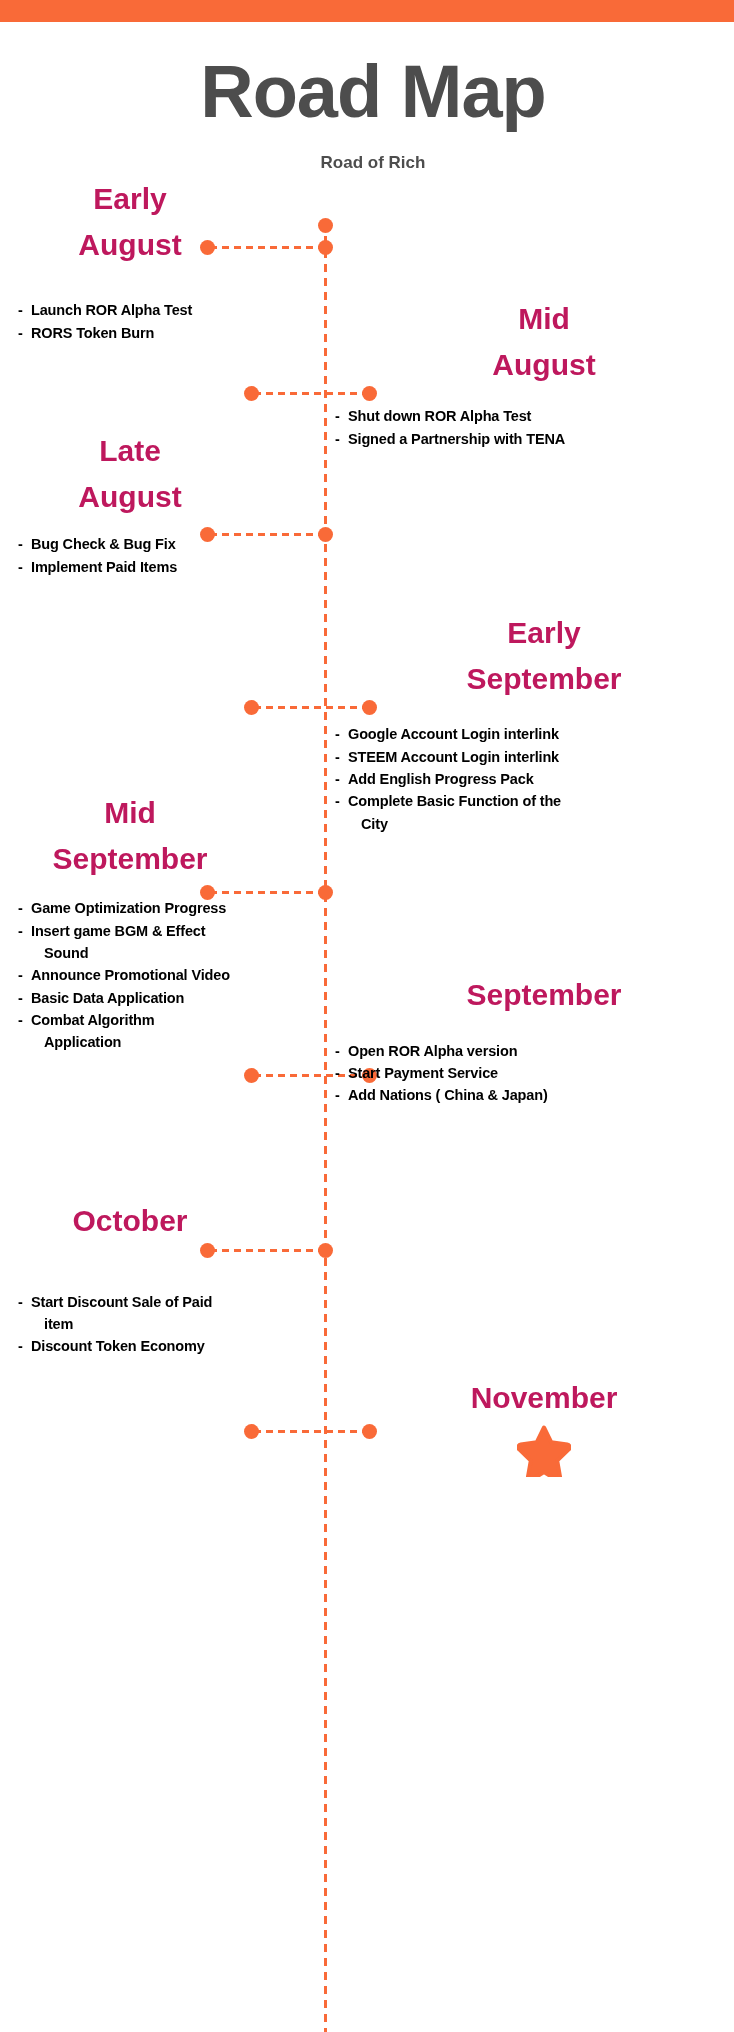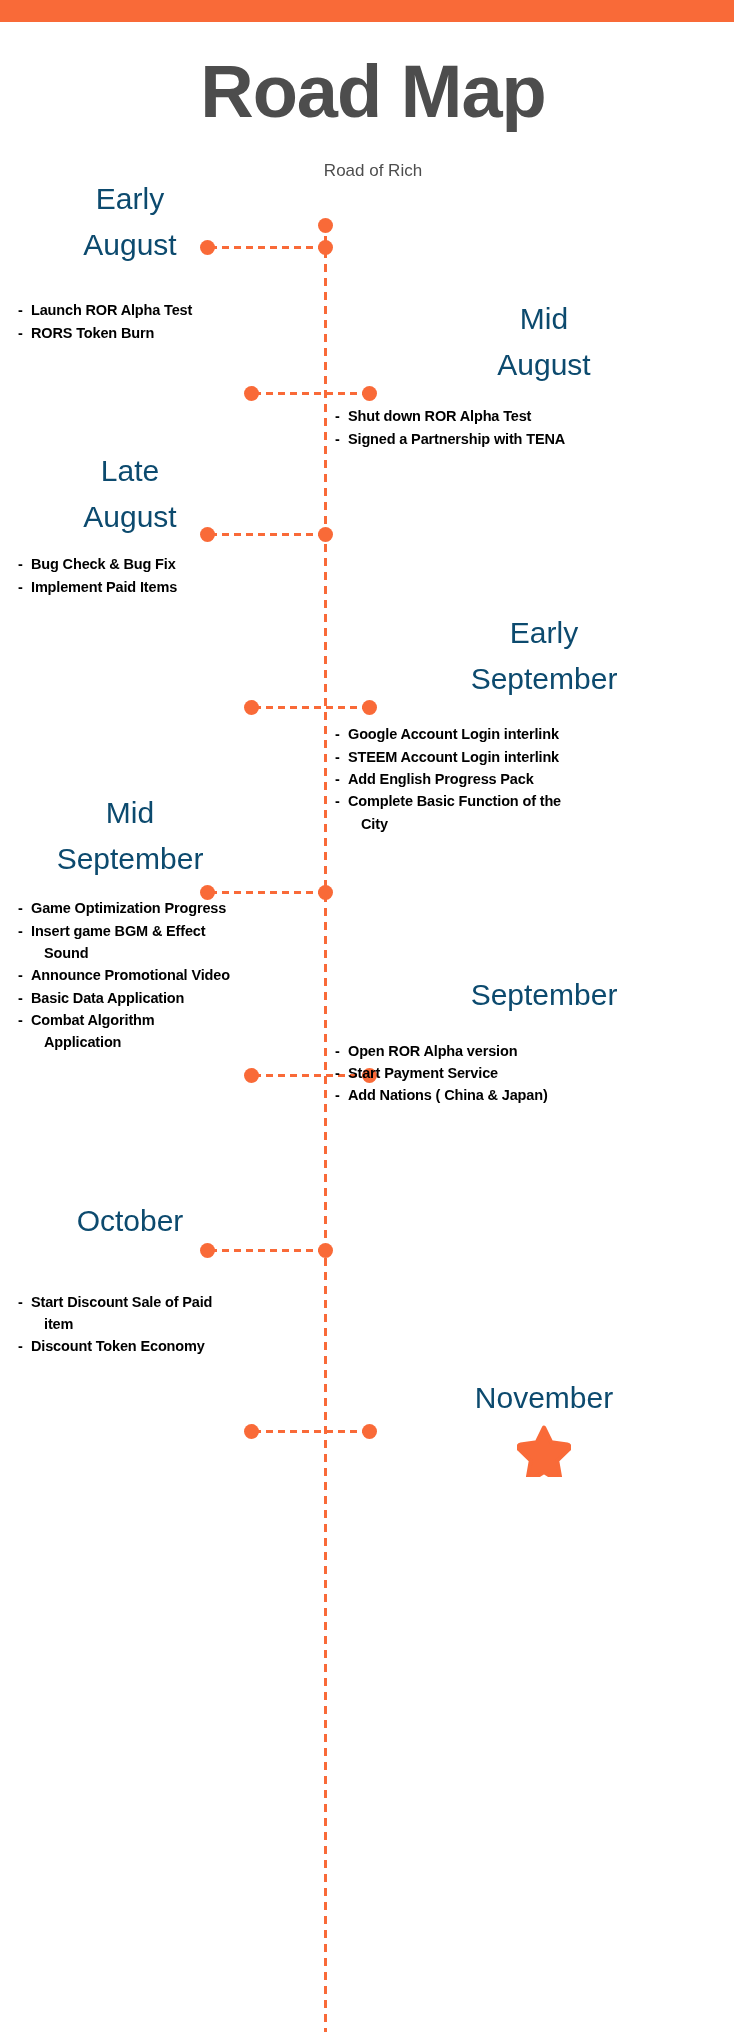--- a/index.html
+++ b/index.html
@@ -18,21 +18,21 @@
 
   
   .header{
     position:absolute; left:0; top:55px; width:734px; text-align:center;padding-left:12px;
   }
   .title{
     font-size:74px; font-weight:bold; color:#4d4d4d;
     letter-spacing:-1px; line-height:1.0;
   }
   .subtitle{
-    margin-top:32px; font-size:17px; color:#4d4d4d; font-weight:normal;
+    margin-top:24px; font-size:17px; color:#4d4d4d; font-weight:bold;
   }
 
   
   .spine{
     position:absolute; left:324px; top:222px; width:3px; height:1810px;
     background-image:linear-gradient(to bottom,#f96a38 55%, rgba(255,255,255,0) 0%);
     background-size:3px 14px; background-repeat:repeat-y;
   }
   .spine-cap{
     position:absolute; left:318px; top:218px;
@@ -60,21 +60,21 @@
   .conn.right .dash{ left:10px; width:112px; }
   .conn.right .node.spine{ left:0; }
   .conn.right .node.outer{ left:118px; }
 
   
   .ms{ position:absolute; }
   .ms.l{ left:0;   width:320px; text-align:left; }
   .ms.r{ left:330px; width:404px; text-align:left; }
 
   .ms-head{
-    font-size:30px; font-weight:normal; color:#0c4a6e;
+    font-size:30px; font-weight:bold; color:#be185d;
     line-height:1.52;
   }
   .ms.l .ms-head{ text-align:center; padding-right:60px; }
   .ms.r .ms-head{ text-align:center; padding-left:24px; }
 
   .bullets{ list-style:none; margin-top:10px; }
   .bullets li{
     font-size:14.5px; font-weight:bold; color:#000000;
     line-height:1.54; padding-left:13px; position:relative;
     letter-spacing:-0.15px;
@@ -161,21 +161,21 @@
     <div>Mid</div>
     <div>August</div>
   </div>
   <ul class="bullets" style="margin-top:18px;">
     <li><span class="dashmark">-</span><span>Shut down ROR Alpha Test</span></li>
     <li><span class="dashmark">-</span><span>Signed a Partnership with TENA</span>
       </li>
   </ul>
 </div>
 
-<div class="ms l" style="top:448px;">
+<div class="ms l" style="top:428px;">
   <div class="ms-head">
     <div>Late</div>
     <div>August</div>
   </div>
   <ul class="bullets" style="margin-top:14px;">
     <li><span class="dashmark">-</span><span>Bug Check &amp; Bug Fix</span></li>
     <li><span class="dashmark">-</span><span>Implement Paid Items</span></li>
   </ul>
 </div>
 

